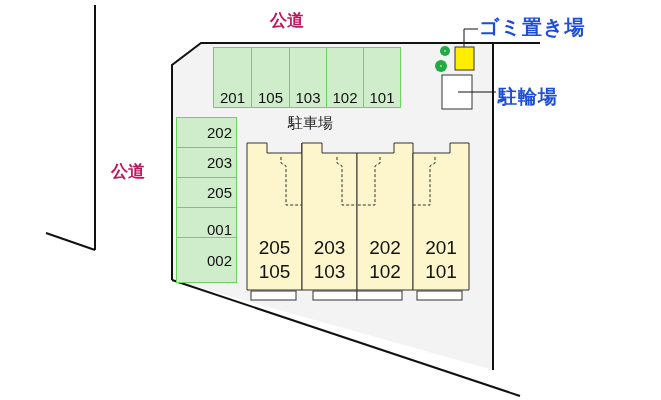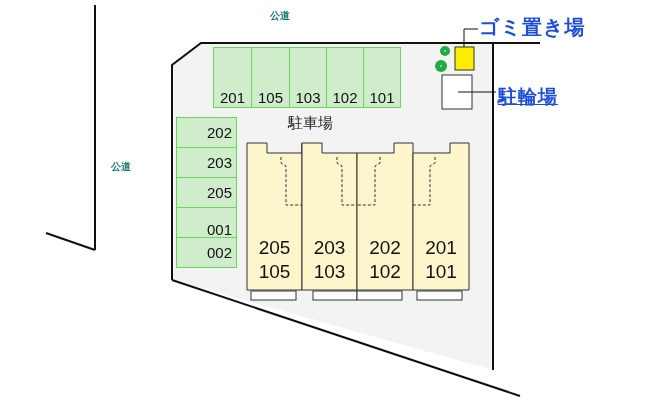--- a/index.html
+++ b/index.html
@@ -1,18 +1,18 @@
 <!DOCTYPE html>
 <html><head>
   <meta charset="utf-8">
   <style>
     html, body { margin:0; padding:0; background:#ffffff; }
     body { width:661px; height:400px; position:relative; overflow:hidden; font-family:"DejaVu Sans", sans-serif; }
     svg.base { position:absolute; left:0; top:0; }
-    .road-label { position:absolute; font-weight:bold; font-size:10px; color:#0f766e;font-family:Liberation Serif, serif; }
+    .road-label { position:absolute; font-weight:bold; font-size:17px; color:#be185d;font-family:Liberation Serif, serif; }
     .big-label { position:absolute; font-weight:bold; font-size:20px; color:#1d4ed8; letter-spacing:1px; }
     .lot-label { position:absolute; font-size:15px; color:#222; }
     .pk { position:absolute; background:#cfeccb; border:1px solid #6ad45e; box-sizing:border-box; font-family:"Liberation Sans", sans-serif; font-size:15px; color:#111; }
     .pk-top { display:flex; align-items:flex-end; justify-content:center; padding-bottom:1px; }
     .pk-left { display:flex; align-items:center; justify-content:flex-end; padding-right:4px; }
     .unit-text { position:absolute; font-family:"Liberation Sans", sans-serif; font-size:19px; color:#111; text-align:center; line-height:24px; }
   </style>
 </head>
 <body>
 
@@ -53,34 +53,34 @@
   <rect x="455" y="47" width="19" height="23" fill="#ffee00" stroke="#333" stroke-width="1"></rect>
   <polyline points="464,47 464,29 478,29" fill="none" stroke="#111" stroke-width="1"></polyline>
 
   <rect x="442" y="75" width="30" height="34" fill="#fff" stroke="#333" stroke-width="1"></rect>
   <line x1="458" y1="92" x2="496" y2="92" stroke="#111" stroke-width="1"></line>
 </svg>
 
 <div class="road-label" style="left:270px;top:9px;">公道</div>
 <div class="road-label" style="left:111px;top:160px;">公道</div>
 <div class="big-label" style="left:479px;top:14px;">ゴミ置き場</div>
-<div class="big-label" style="left:498px;top:84px;font-size:19px;text-decoration:underline;">駐輪場</div>
+<div class="big-label" style="left:498px;top:84px;font-size:19px;">駐輪場</div>
 <div class="lot-label" style="left:288px;top:114px;">駐車場</div>
 
 <div class="pk pk-top" style="left:213px;top:47px;width:39px;height:61px;">201</div>
 <div class="pk pk-top" style="left:251px;top:47px;width:39px;height:61px;">105</div>
 <div class="pk pk-top" style="left:289px;top:47px;width:38px;height:61px;">103</div>
 <div class="pk pk-top" style="left:326px;top:47px;width:38px;height:61px;">102</div>
 <div class="pk pk-top" style="left:363px;top:47px;width:38px;height:61px;">101</div>
 
 <div class="pk pk-left" style="left:176px;top:117px;width:61px;height:31px;">202</div>
 <div class="pk pk-left" style="left:176px;top:147px;width:61px;height:31px;">203</div>
 <div class="pk pk-left" style="left:176px;top:177px;width:61px;height:31px;">205</div>
 <div class="pk pk-left" style="left:176px;top:207px;width:61px;height:45px;">001</div>
-<div class="pk pk-left" style="left:176px;top:237px;width:61px;height:31px;">002</div>
+<div class="pk pk-left" style="left:176px;top:237px;width:61px;height:46px;">002</div>
 
 <div class="unit-text" style="left:247px;top:236px;width:55px;">
   <div>205</div>
   <div>105</div>
 </div>
 <div class="unit-text" style="left:302px;top:236px;width:55px;">
   <div>203</div>
   <div>103</div>
 </div>
 <div class="unit-text" style="left:357px;top:236px;width:56px;">

